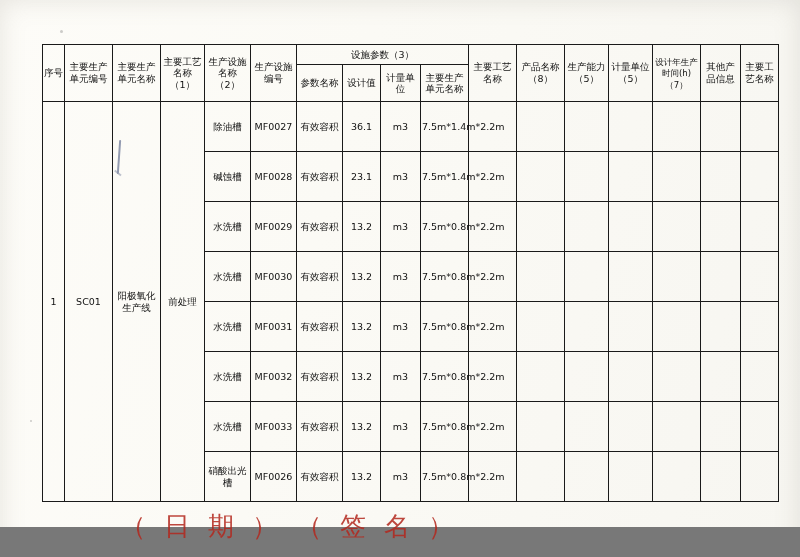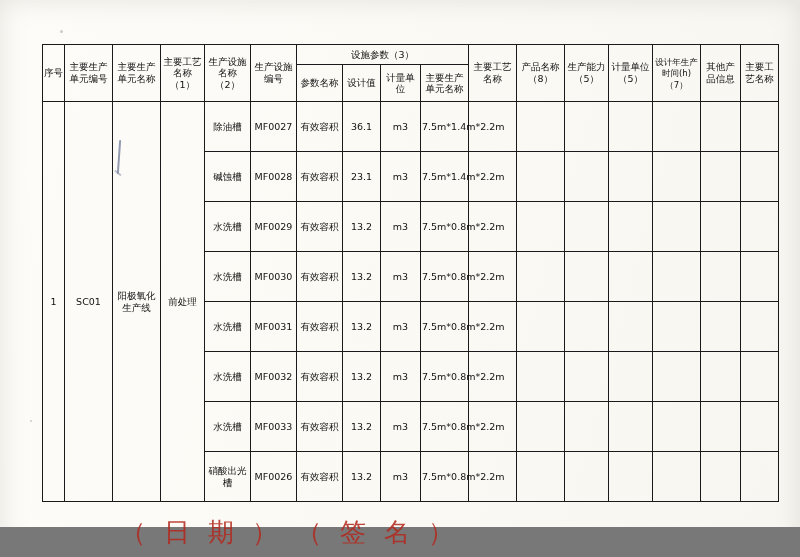--- a/index.html
+++ b/index.html
@@ -37,21 +37,21 @@
     position: absolute;
     left: 0;
     bottom: 0;
     width: 800px;
     height: 30px;
     background: #787878;
   }
   #red-scrawl {
     position: absolute;
     left: 120px;
-    bottom: 8px;
+    bottom: 14px;
     width: 560px;
     height: 34px;
     color: #b3281e;
     font-size: 26px;
     font-family: "DejaVu Serif", serif;
     letter-spacing: 18px;
     opacity: 0.85;
     white-space: nowrap;
     overflow: hidden;
   }

